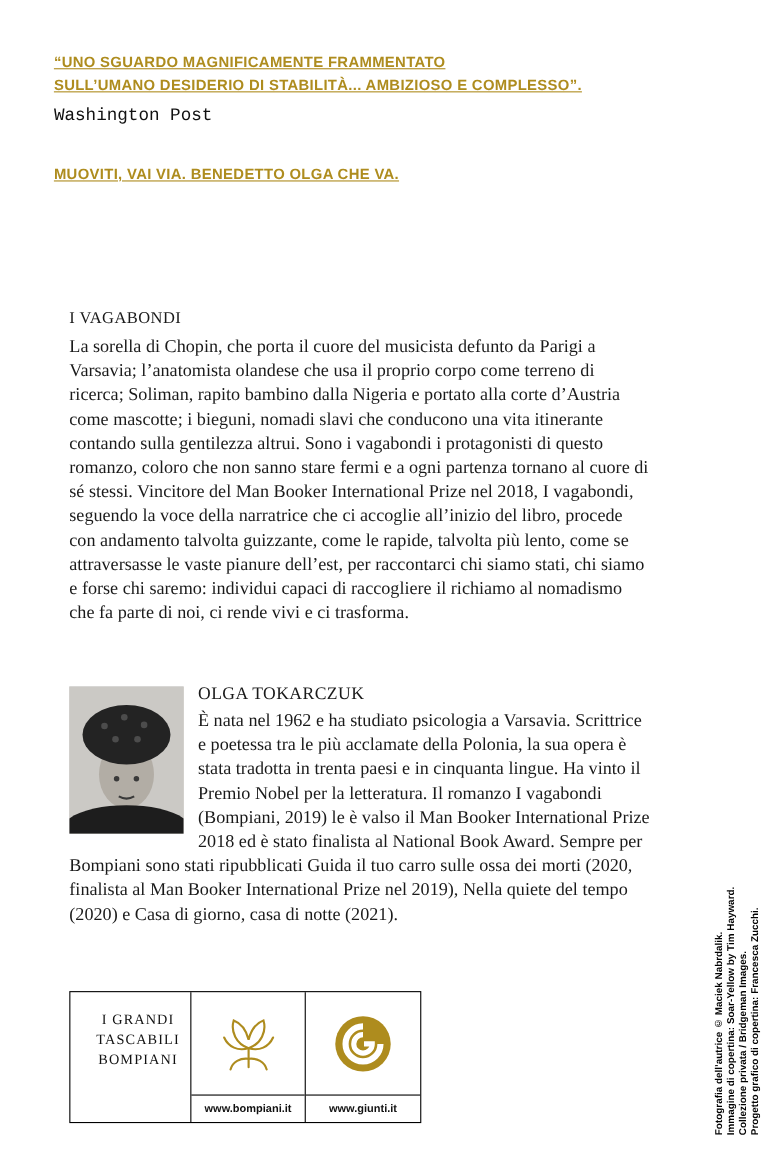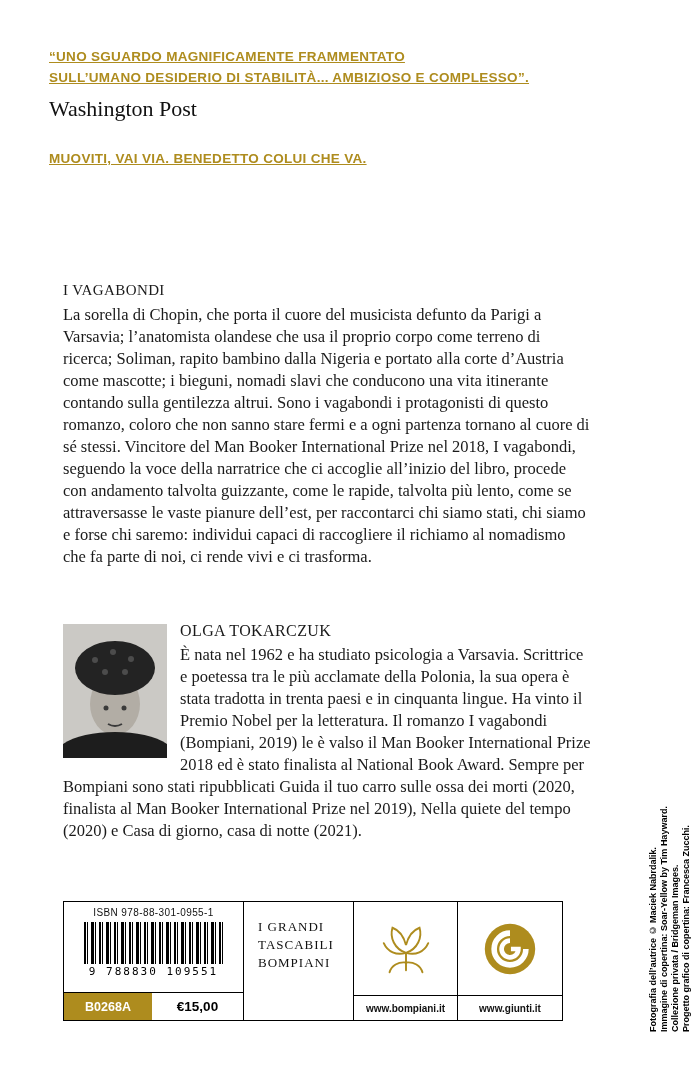--- a/index.html
+++ b/index.html
@@ -17,21 +17,21 @@
     font-family: "Liberation Sans", sans-serif;
     font-weight: 700;
     font-size: 13.5px;
     line-height: 21px;
     letter-spacing: 0.3px;
     color: var(--accent, #AE8C1E);
     white-space: pre-line;
     text-decoration: underline;
   }
   .press-quote { position: absolute; left: 49px; top: 46px; width: 620px; }
-  .quote-source { font-family: Liberation Serif, serif; font-size: 22px; color: #111; margin-top: 8px; }
+  .quote-source { font-family: Liberation Mono, monospace; font-size: 16px; color: #111; margin-top: 8px; }
   .epigraph { position: absolute; left: 49px; top: 148px; width: 620px; }
 
   .synopsis { position: absolute; left: 63px; top: 282px; width: 528px; }
   .synopsis-title {
     font-size: 15px; letter-spacing: 0.4px; margin-bottom: 5px;
   }
   .body-text { font-size: 16.5px; line-height: 22px; margin: 0; }
   .body-text .italic { }
 
   .author { position: absolute; left: 63px; top: 622px; width: 528px; }
@@ -60,21 +60,21 @@
   .price-row { height: 27px; border-top: 1.5px solid #000; display: flex; align-items: stretch; }
   .code-box {
     width: 88px; background: var(--accent, #AE8C1E); color: #fff;
     font-family: "Liberation Sans", sans-serif; font-weight: 700; font-size: 12.5px;
     display: flex; align-items: center; justify-content: center;
   }
   .price {
     flex: 1; display: flex; align-items: center; justify-content: center;
     font-family: "Liberation Sans", sans-serif; font-weight: 700; font-size: 13.5px; color: #000;
   }
-  .col-imprint { width: 110px; border-right: 1.5px solid #000; padding: 16px 0 0 14px; }
+  .col-imprint { width: 110px; border-right: 1.5px solid #000; padding: 16px 0 0 14px; text-align: center; }
   .imprint-text {
     font-family: "Liberation Serif", serif; font-size: 13px; line-height: 18px;
     letter-spacing: 1px; color: #111; white-space: pre-line;
   }
   .col-logo { width: 104px; display: flex; flex-direction: column; }
   .col-logo + .col-logo { border-left: 0; }
   .col-bompiani { border-right: 1.5px solid #000; }
   .logo-area { flex: 1; display: flex; align-items: center; justify-content: center; }
   .site-row {
     height: 24px; border-top: 1.5px solid #000;
@@ -93,21 +93,21 @@
 <body>
 
 <div class="cover">
 
   <div class="press-quote">
     <div class="gold-caps">“UNO SGUARDO MAGNIFICAMENTE FRAMMENTATO
 SULL’UMANO DESIDERIO DI STABILITÀ... AMBIZIOSO E COMPLESSO”.</div>
     <div class="quote-source">Washington Post</div>
   </div>
 
-  <div class="epigraph gold-caps">MUOVITI, VAI VIA. BENEDETTO COLUI CHE VA.</div>
+  <div class="epigraph gold-caps">MUOVITI, VAI VIA. BENEDETTO OLGA CHE VA.</div>
 
   <div class="synopsis">
     <div class="synopsis-title">I VAGABONDI</div>
     <p class="body-text"><span>La sorella di Chopin, che porta il cuore del musicista defunto da Parigi a Varsavia; l’anatomista olandese che usa il proprio corpo come terreno di ricerca; Soliman, rapito bambino dalla Nigeria e portato alla corte d’Austria come mascotte; i </span><span class="italic">bieguni</span><span>, nomadi slavi che conducono una vita itinerante contando sulla gentilezza altrui. Sono i vagabondi i protagonisti di questo romanzo, coloro che non sanno stare fermi e a ogni partenza tornano al cuore di sé stessi. Vincitore del Man Booker International Prize nel 2018, </span><span class="italic">I vagabondi,</span><span> seguendo la voce della narratrice che ci accoglie all’inizio del libro, procede con andamento talvolta guizzante, come le rapide, talvolta più lento, come se attraversasse le vaste pianure dell’est, per raccontarci chi siamo stati, chi siamo e forse chi saremo: individui capaci di raccogliere il richiamo al nomadismo che fa parte di noi, ci rende vivi e ci trasforma.</span></p>
   </div>
 
   <div class="author">
     <div class="photo">
       <svg width="104" height="134" viewBox="0 0 104 134" xmlns="http://www.w3.org/2000/svg">
         <rect width="104" height="134" fill="#cbc9c5"></rect>
@@ -123,31 +123,20 @@
         <path d="M45 100 Q52 104 59 100" stroke="#3a3a3a" stroke-width="2" fill="none"></path>
         <path d="M0 134 L0 120 C22 104 82 104 104 120 L104 134 Z" fill="#1d1d1d"></path>
       </svg>
     </div>
     <div class="author-name">OLGA TOKARCZUK</div>
     <p class="body-text"><span>È nata nel 1962 e ha studiato psicologia a Varsavia. Scrittrice e poetessa tra le più acclamate della Polonia, la sua opera è stata tradotta in trenta paesi e in cinquanta lingue. Ha vinto il Premio Nobel per la letteratura. Il romanzo </span><span class="italic">I vagabondi</span><span> (Bompiani, 2019) le è valso il Man Booker International Prize 2018 ed è stato finalista al National Book Award. Sempre per Bompiani sono stati ripubblicati </span><span class="italic">Guida il tuo carro sulle ossa dei morti</span><span> (2020, finalista al Man Booker International Prize nel 2019), </span><span class="italic">Nella quiete del tempo</span><span> (2020) e </span><span class="italic">Casa di giorno, casa di notte</span><span> (2021).</span></p>
   </div>
 
   <div class="footer-box">
 
-    <div class="col col-barcode">
-      <div class="isbn-area">
-        <div class="isbn-label">ISBN 978-88-301-0955-1</div>
-        <div class="bars"></div>
-        <div class="barcode-digits">9 788830 109551</div>
-      </div>
-      <div class="price-row">
-        <div class="code-box">B0268A</div>
-        <div class="price">€15,00</div>
-      </div>
-    </div>
 
     <div class="col col-imprint">
       <div class="imprint-text">I GRANDI
 TASCABILI
 BOMPIANI</div>
     </div>
 
     <div class="col col-logo col-bompiani">
       <div class="logo-area">
         <svg width="58" height="58" viewBox="0 0 60 60" xmlns="http://www.w3.org/2000/svg" fill="none" stroke="#AE8C1E" stroke-width="2" stroke-linecap="round">

